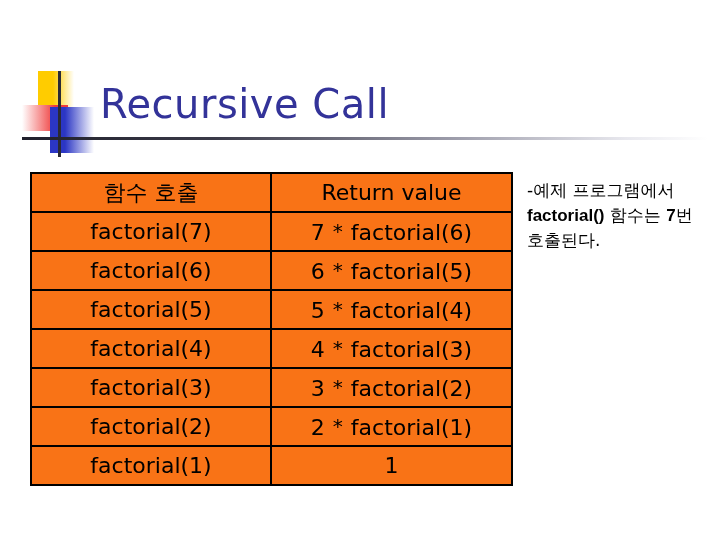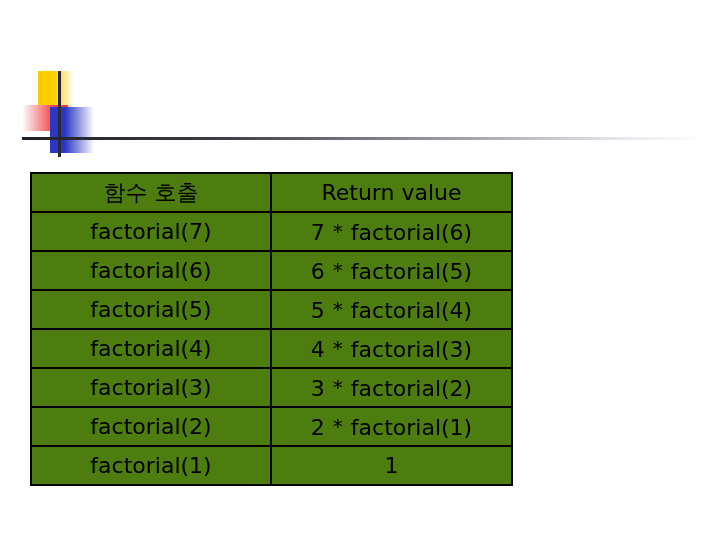--- a/index.html
+++ b/index.html
@@ -97,21 +97,21 @@
   }
   #call-table td {
     border: 2px solid #000000;
     height: 37px;
     padding: 0 4px;
     text-align: center;
     vertical-align: middle;
     font-size: 22px;
     line-height: 26px;
     color: #000000;
-    background: #4d7c0f;
+    background: #f97316;
     white-space: nowrap;
   }
   #call-table col.c1 { width: 240px; }
   #call-table col.c2 { width: 241px; }
   .mul {
     font-family: "DejaVu Sans Mono", "Liberation Mono", monospace;
     font-size: 20px;
     vertical-align: 2px;
   }
 
@@ -146,20 +146,21 @@
 
   <div id="logo">
     <div class="sq sq-yellow"></div>
     <div class="sq sq-red"></div>
     <div class="sq sq-blue"></div>
     <div class="sq vline"></div>
   </div>
 
   <div id="title-rule"></div>
 
+  <div id="page-title">Recursive Call</div>
 </div>
 
 <table id="call-table">
   <colgroup>
     <col class="c1">
     <col class="c2">
   </colgroup>
   <tbody>
     <tr>
       <td>함수 호출</td>
@@ -190,13 +191,14 @@
         <td><span>2 </span><span class="mul">*</span><span> factorial(1)</span></td>
       </tr>
       <tr>
         <td>factorial(1)</td>
         <td>1</td>
       </tr>
     </tbody>
 </table>
 
 <div id="notes">
+    <div class="note"><span class="kor">-예제 프로그램</span><span class="kor">에서 </span><span class="lat">factorial()</span><span class="kor"> 함수는 </span><span class="lat">7</span><span class="kor">번 호출된다.</span></div>
   </div>
 
 </body></html>

